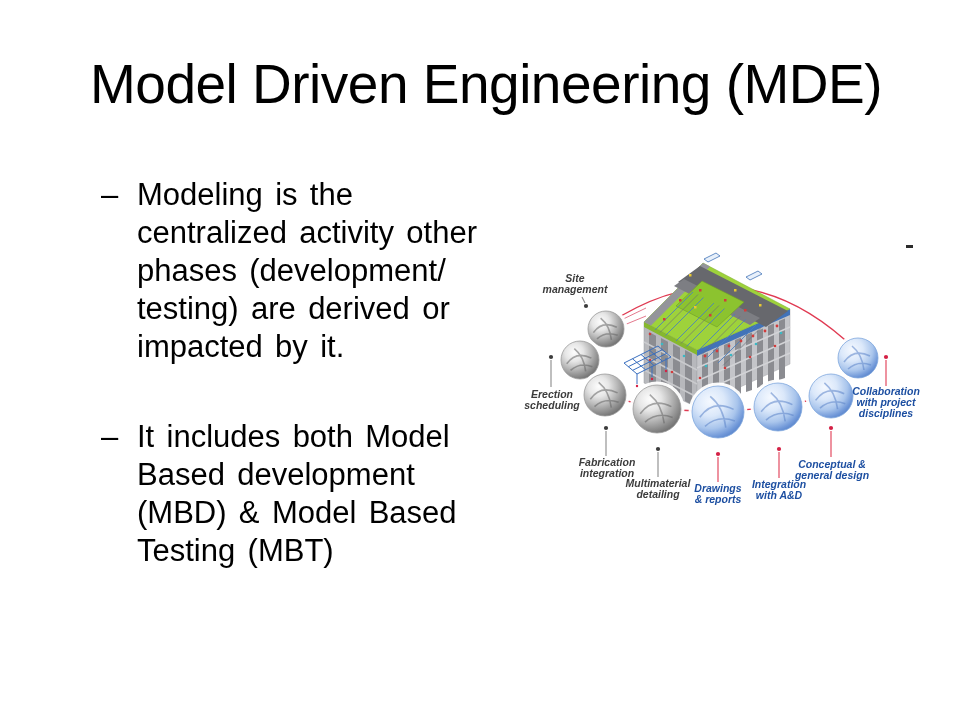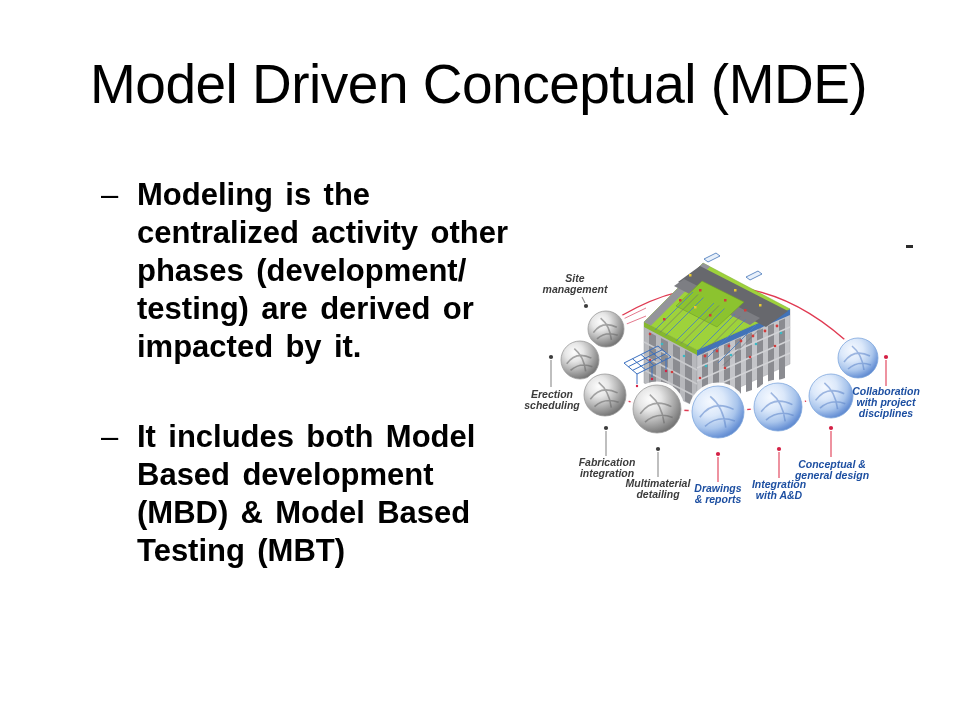--- a/index.html
+++ b/index.html
@@ -5,31 +5,31 @@
   html,body{margin:0;padding:0;}
   body{width:960px;height:720px;background:#ffffff;position:relative;overflow:hidden;
        font-family:"Liberation Sans",sans-serif;}
   .slide{position:absolute;inset:0;background:#fff;}
   .title{position:absolute;left:90px;top:56px;font-size:55px;line-height:1.05;
          letter-spacing:-0.5px;color:#000;white-space:nowrap;}
   .bullets{position:absolute;left:101px;top:176px;width:420px;color:#000;}
   .bullet{display:flex;font-size:31px;line-height:38px;word-spacing:0.12em;}
   .bullet + .bullet{margin-top:52px;}
   .marker{width:36px;flex:0 0 36px;}
-  .btext{flex:1 1 auto;font-weight:bold;}
+  .btext{flex:1 1 auto;}
   .diagram{position:absolute;left:505px;top:195px;width:440px;height:380px;}
   .nlabel{font-family:"Liberation Sans",sans-serif;font-size:10.5px;font-style:italic;
           font-weight:bold;}
 </style>
 </head>
 <body>
 
 <div class="slide">
 
-  <div class="title">Model Driven Conceptual (MDE)</div>
+  <div class="title">Model Driven Engineering (MDE)</div>
 
   <div class="bullets" id="bullets">
       <div class="bullet">
         <span class="marker">–</span>
         <span class="btext">Modeling is the<br>centralized activity other<br>phases (development/<br>testing) are derived or<br>impacted by it.</span>
       </div>
       <div class="bullet">
         <span class="marker">–</span>
         <span class="btext">It includes both Model<br>Based development<br>(MBD) &amp; Model Based<br>Testing (MBT)</span>
       </div>

